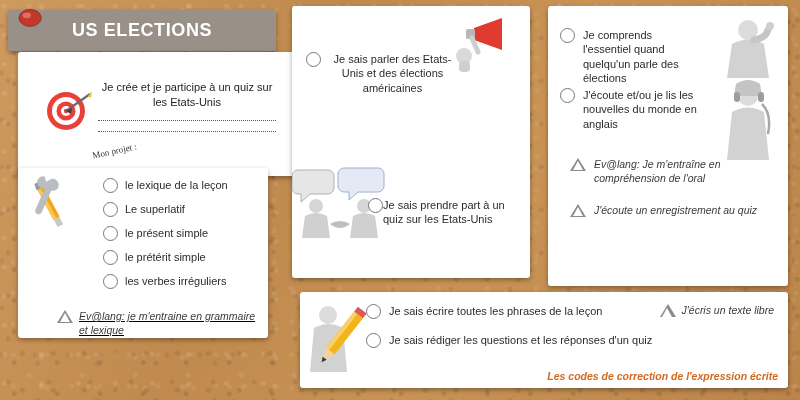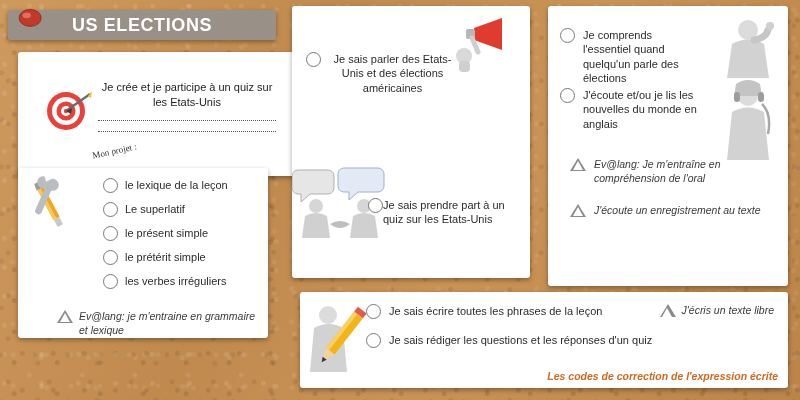--- a/index.html
+++ b/index.html
@@ -26,21 +26,21 @@
       radial-gradient(circle at 95% 75%, rgba(255,255,255,.07) 0 2px, transparent 3px),
       linear-gradient(115deg,#cf9a5d 0%,#c08a4e 35%,#c99356 60%,#bb8449 100%);
     background-size:37px 29px,43px 31px,53px 41px,31px 37px,47px 29px,41px 43px,29px 31px,59px 37px,33px 47px,49px 33px,100% 100%;
   }
   .card{
     position:absolute;background:#fff;border-radius:3px;
     box-shadow:0 2px 5px rgba(0,0,0,.35);
   }
   
   #header{
-    left:8px;top:10px;width:268px;height:30px;
+    left:8px;top:10px;width:268px;height:41px;
     background:#999087;display:flex;align-items:center;justify-content:center;
     border-radius:2px;
   }
   #header .title{
     color:#fff;font-weight:bold;font-size:18px;letter-spacing:.6px;
   }
   .pin{
     position:absolute;left:14px;top:6px;width:34px;height:34px;
   }
   
@@ -79,21 +79,21 @@
     position:absolute;left:58px;bottom:4px;font-size:9px;color:#333;
     transform:rotate(-12deg);font-family:"Liberation Serif", serif;
   }
   
   .target{position:absolute;left:8px;top:18px;width:50px;height:50px;}
 
   
   #card-grammar{left:18px;top:168px;width:250px;height:170px;}
   #card-grammar .inner{padding:10px 10px 8px 85px;box-sizing:border-box;height:100%;position:relative;border-radius:10px;}
   #card-grammar .row{margin-bottom:9px;}
-  #card-grammar .foot{display:flex;align-items:flex-start;gap:6px;margin-top:21px;margin-left:-46px;}
+  #card-grammar .foot{display:flex;align-items:flex-start;gap:6px;margin-top:21px;margin-left:-46px;text-decoration:underline;}
   .tools{position:absolute;left:6px;top:8px;width:52px;height:58px;}
 
   
   #card-speak{left:292px;top:6px;width:238px;height:272px;}
   #card-speak .r1{position:absolute;left:14px;top:46px;width:150px;display:flex;gap:8px;align-items:flex-start;text-align:center;}
   #card-speak .r2{position:absolute;left:76px;top:192px;width:145px;display:flex;gap:0;align-items:flex-start;justify-content:center;}
   .megaphone{position:absolute;right:18px;top:10px;width:64px;height:56px;}
   .handshake{position:absolute;left:0px;top:160px;width:98px;height:74px;}
 
   
@@ -240,21 +240,21 @@
   <div class="r2">
     <span class="circle"></span>
     <span class="txt">J'écoute et/ou je lis les nouvelles du monde en anglais</span>
   </div>
   <div class="r3">
     <span class="tri"></span>
     <span class="ital">Ev@lang: Je m'entraîne en compréhension de l'oral</span>
   </div>
   <div class="r4">
     <span class="tri"></span>
-    <span class="ital">J'écoute un enregistrement au texte</span>
+    <span class="ital">J'écoute un enregistrement au quiz</span>
   </div>
 </div>
 
 <div class="card" id="card-write">
   <div class="inner">
     <svg class="pencil" viewBox="0 0 62 72">
       <circle cx="24" cy="13" r="9" fill="#dcdcdc"></circle>
       <path d="M10 26 q15 -8 29 0 l4 44 h-37 z" fill="#d2d2d2"></path>
       <g transform="rotate(38 34 40)">
         <rect x="28" y="6" width="11" height="46" fill="#f2b417"></rect>

